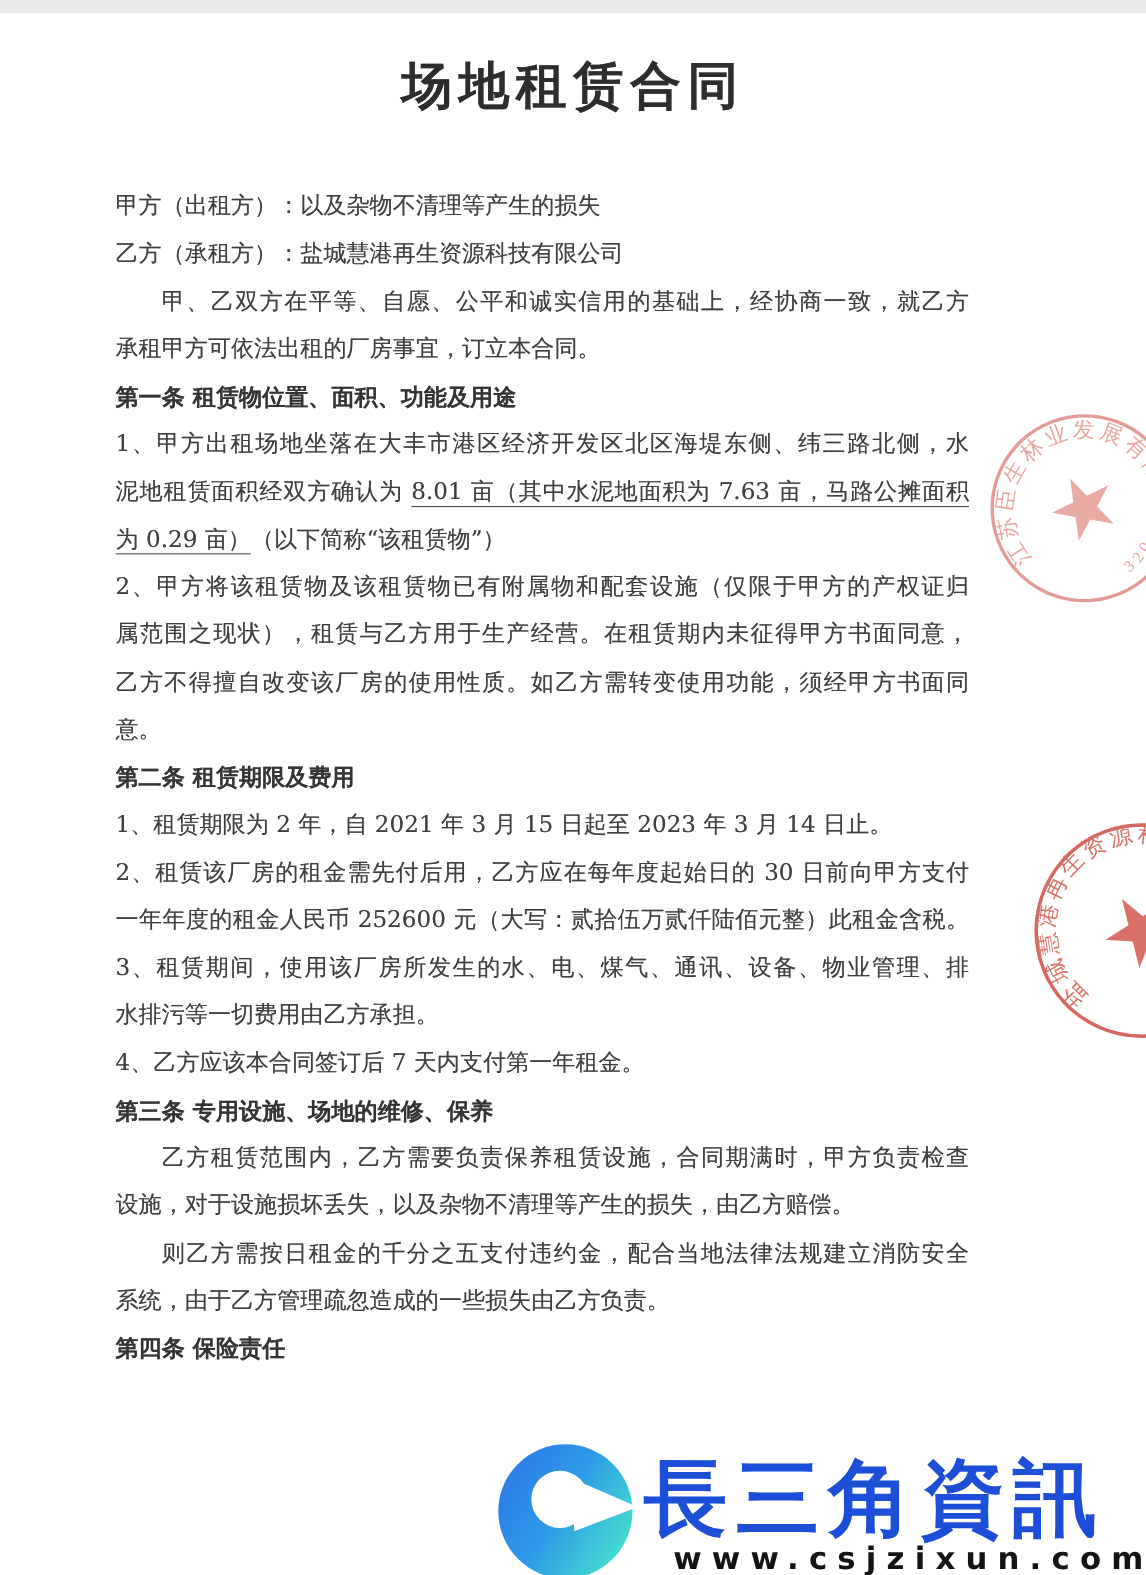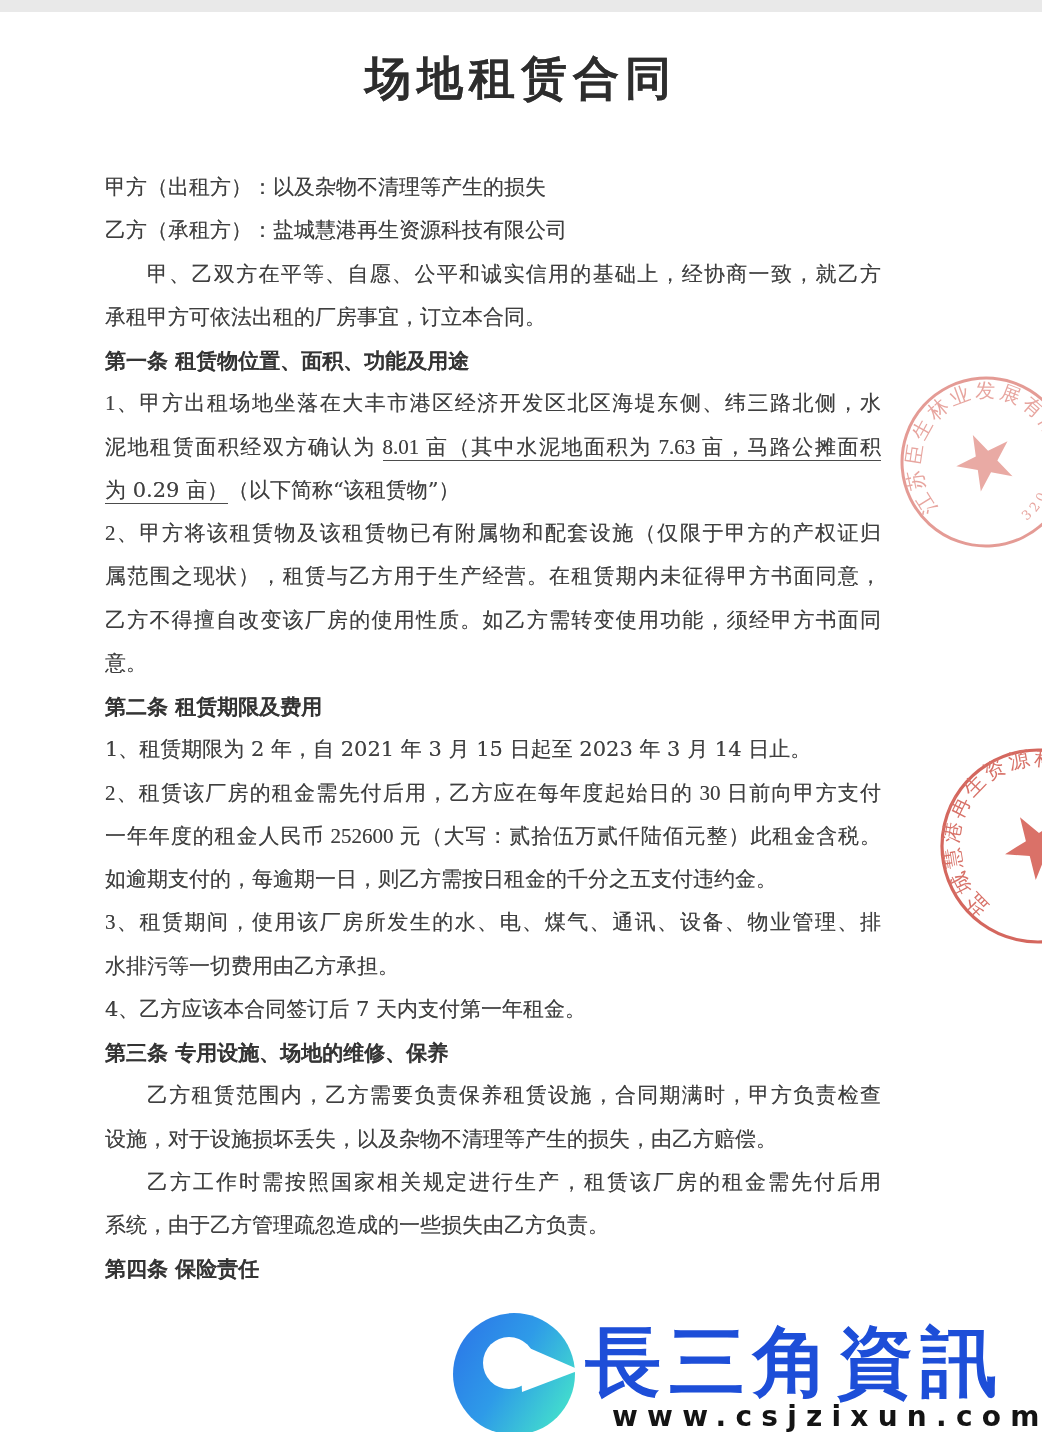--- a/index.html
+++ b/index.html
@@ -14,21 +14,21 @@
     text-shadow:0 0 0.6px rgba(50,50,50,.7);
   }
   .body{
     position:absolute;left:105px;top:154px;width:776px;
     font-size:21px;color:#3f3f3f;
     text-shadow:0 0 0.6px rgba(70,70,70,.6);
   }
   .line{height:43.25px;line-height:43.25px;overflow:hidden;}
   .line.h{font-weight:700;color:#343434;}
   .line.in{text-indent:2em;}
-  .line.j{text-align:justify;text-align-last:justify;font-family:Liberation Serif, serif;}
+  .line.j{text-align:justify;text-align-last:justify;}
   .u{border-bottom:1.6px solid #4c4c4c;padding-bottom:1px;}
   .stamp{position:absolute;pointer-events:none;}
   #stamp1{left:898px;top:358px;opacity:.55;}
   #stamp2{left:936px;top:731px;opacity:.78;}
   .seal-name{font-family:"DejaVu Serif",serif;}
   .footer-logo{position:absolute;left:452px;top:1296px;}
   .brand{
     position:absolute;left:585px;top:1300px;width:430px;
     font-size:76px;font-weight:900;letter-spacing:8px;color:#1d4ed8;
     font-family:"DejaVu Serif","Liberation Serif",serif;white-space:nowrap;
@@ -56,28 +56,27 @@
       <div class="line j"><span>泥地租赁面积经双方确认为 </span><span class="u">8.01 亩（其中水泥地面积为 7.63 亩，马路公摊面积</span></div>
       <div class="line"><span class="u">为 0.29 亩）</span><span>（以下简称“该租赁物”）</span></div>
       <div class="line j"><span>2、甲方将该租赁物及该租赁物已有附属物和配套设施（仅限于甲方的产权证归</span></div>
       <div class="line j"><span>属范围之现状），租赁与乙方用于生产经营。在租赁期内未征得甲方书面同意，</span></div>
       <div class="line j"><span>乙方不得擅自改变该厂房的使用性质。如乙方需转变使用功能，须经甲方书面同</span></div>
       <div class="line"><span>意。</span></div>
       <div class="line h"><span>第二条 租赁期限及费用</span></div>
       <div class="line"><span>1、租赁期限为 2 年，自 2021 年 3 月 15 日起至 2023 年 3 月 14 日止。</span></div>
       <div class="line j"><span>2、租赁该厂房的租金需先付后用，乙方应在每年度起始日的 30 日前向甲方支付</span></div>
       <div class="line j"><span>一年年度的租金人民币 252600 元（大写：贰拾伍万贰仟陆佰元整）此租金含税。</span></div>
-      <div class="line"><span>如逾期支付的，每逾期一日，则乙方需按日租金的千分之五支付违约金。</span></div>
       <div class="line j"><span>3、租赁期间，使用该厂房所发生的水、电、煤气、通讯、设备、物业管理、排</span></div>
       <div class="line"><span>水排污等一切费用由乙方承担。</span></div>
       <div class="line"><span>4、乙方应该本合同签订后 7 天内支付第一年租金。</span></div>
       <div class="line h"><span>第三条 专用设施、场地的维修、保养</span></div>
       <div class="line in j"><span>乙方租赁范围内，乙方需要负责保养租赁设施，合同期满时，甲方负责检查</span></div>
       <div class="line"><span>设施，对于设施损坏丢失，以及杂物不清理等产生的损失，由乙方赔偿。</span></div>
-      <div class="line in j"><span>乙方工作时需按照国家相关规定进行生产，租赁该厂房的租金需先付后用</span></div>
+      <div class="line in j"><span>则乙方需按日租金的千分之五支付违约金，配合当地法律法规建立消防安全</span></div>
       <div class="line"><span>系统，由于乙方管理疏忽造成的一些损失由乙方负责。</span></div>
       <div class="line h"><span>第四条 保险责任</span></div>
     </div>
 
   <svg id="stamp1" class="stamp" width="176" height="182" viewBox="0 0 176 182">
     <g transform="rotate(-26 88 92)">
       <circle cx="88" cy="92" r="84" fill="none" stroke="#cf4a3f" stroke-width="3"></circle>
       <polygon fill="#d8655a" points="88,62 94.8,82.7 116.5,82.7 98.9,95.6 105.6,116.3 88,103.5 70.4,116.3 77.1,95.6 59.5,82.7 81.2,82.7"></polygon>
       <path id="s1ring" d="M 26 116 A 66 66 0 1 1 150 116" fill="none"></path>
       <path id="s1num" d="M 45 146 A 62 62 0 0 0 131 146" fill="none"></path>

